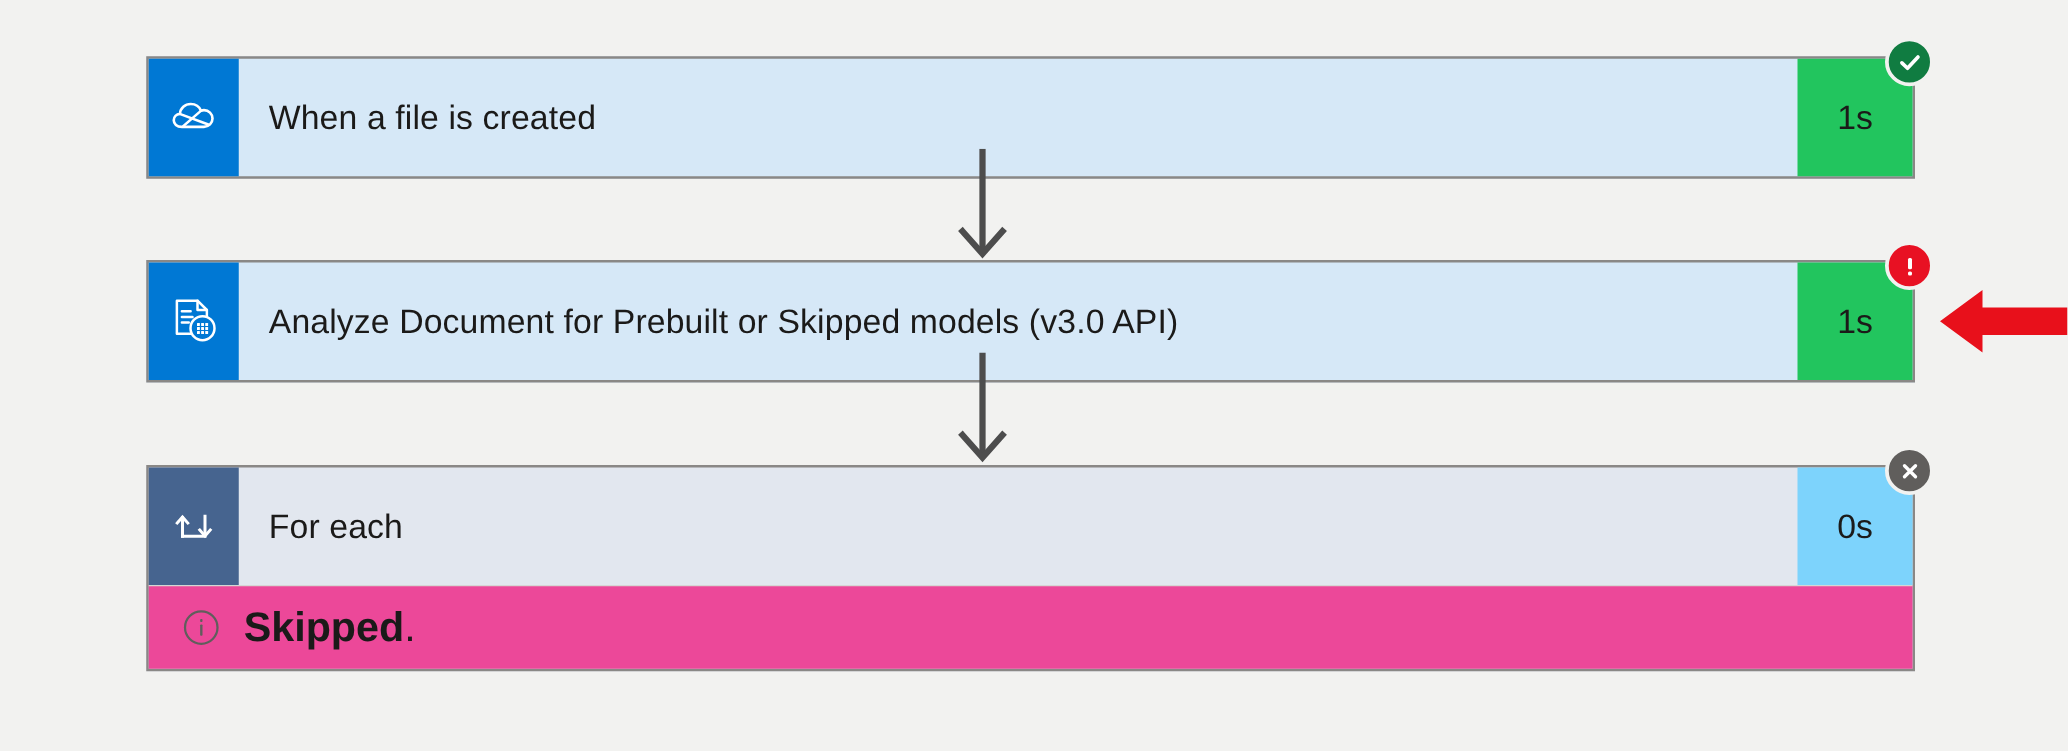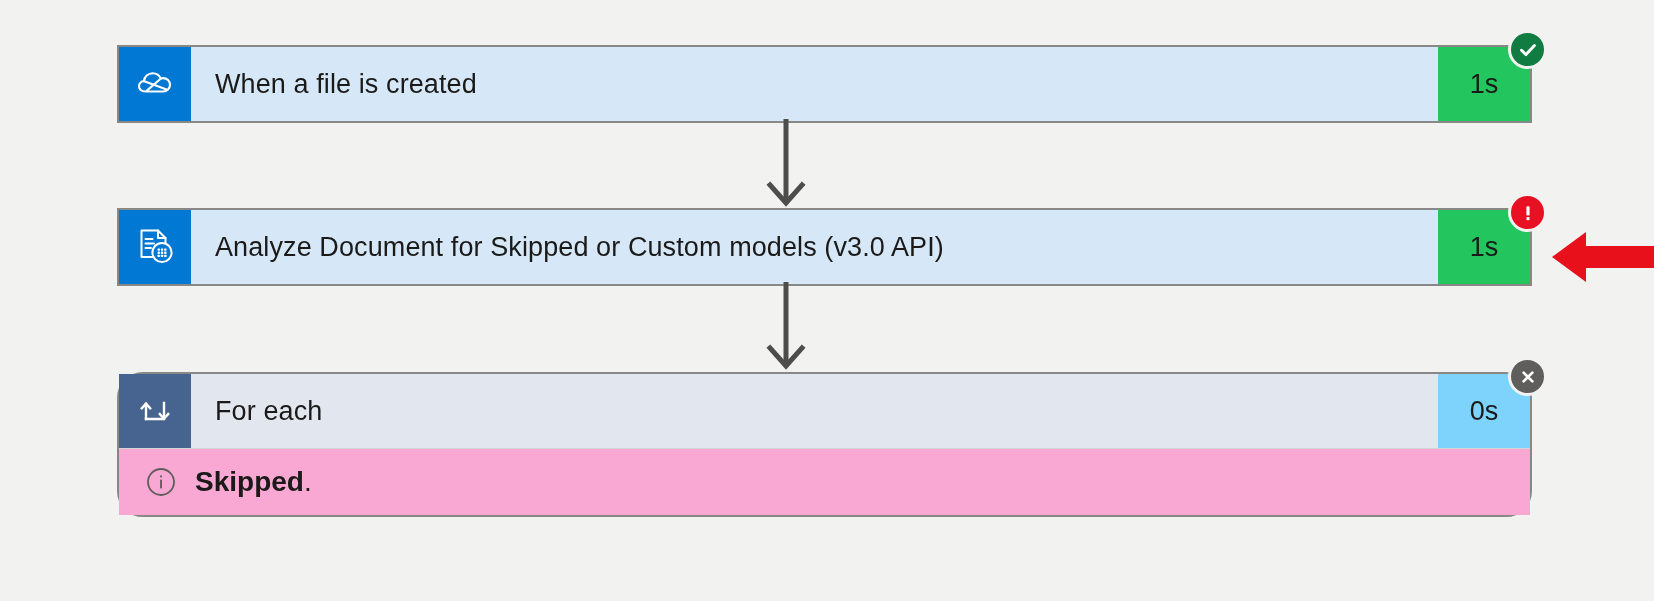--- a/index.html
+++ b/index.html
@@ -25,21 +25,21 @@
     position: absolute;
     left: 117px;
     width: 1415px;
     border: 2px solid #8a8886;
     box-sizing: border-box;
     background: #d6e8f7;
   }
   .card-header {
     display: flex;
     align-items: stretch;
-    height: 74px;
+    height: 94px;
   }
   .icon-tile {
     width: 72px;
     flex: 0 0 72px;
     display: flex;
     align-items: center;
     justify-content: center;
     background: #0078d4;
   }
   .icon-tile svg { display: block; }
@@ -81,32 +81,32 @@
   }
   .badge-success { background: #107c41; }
   .badge-failed  { background: #e81123; }
   .badge-skipped { background: #605e5c; }
   .status-badge svg { display: block; }
 
   
   #card-trigger { top: 45px; }
   #card-analyze { top: 208px; }
 
-  #card-foreach { top: 372px; background: #e2e7ef; border-radius: 26px; }
+  #card-foreach { top: 372px; background: #e2e7ef; }
   #card-foreach .icon-tile { background: #46648f; }
   #card-foreach .card-duration { background: #7dd3fc; }
 
   .card-note {
     display: flex;
     align-items: center;
     height: 66px;
-    background: #f9a8d4;
+    background: #ec4899;
     border-top: 1px solid #d6d6d4;
     padding-left: 26px;
-    font-size: 28px;
+    font-size: 33px;
     color: #1b1a19;
   }
   .note-icon { flex: 0 0 auto; margin-right: 18px; display: block; }
   .note-text b { font-weight: bold; }
 
   
   .connector {
     position: absolute;
     left: 0;
     width: 1654px;
@@ -170,21 +170,21 @@
             <rect x="30.2" y="22.4" width="2.3" height="2.3" rx="0.4"></rect>
             <rect x="23.6" y="25.6" width="2.3" height="2.3" rx="0.4"></rect>
             <rect x="26.9" y="25.6" width="2.3" height="2.3" rx="0.4"></rect>
             <rect x="30.2" y="25.6" width="2.3" height="2.3" rx="0.4"></rect>
             <rect x="23.6" y="28.8" width="2.3" height="2.3" rx="0.4"></rect>
             <rect x="26.9" y="28.8" width="2.3" height="2.3" rx="0.4"></rect>
             <rect x="30.2" y="28.8" width="2.3" height="2.3" rx="0.4"></rect>
           </g>
         </svg>
       </div>
-      <div class="card-title">Analyze Document for Skipped or Custom models (v3.0 API)</div>
+      <div class="card-title">Analyze Document for Prebuilt or Skipped models (v3.0 API)</div>
       <div class="card-duration">1s</div>
     </div>
     <div class="status-badge badge-failed">
       <svg width="22" height="22" viewBox="0 0 22 22" aria-hidden="true">
         <rect x="9.4" y="4.3" width="3.2" height="9.1" rx="1.2" fill="#ffffff"></rect>
         <rect x="9.4" y="15.1" width="3.2" height="3.2" rx="1.2" fill="#ffffff"></rect>
       </svg>
     </div>
   </div>
 

